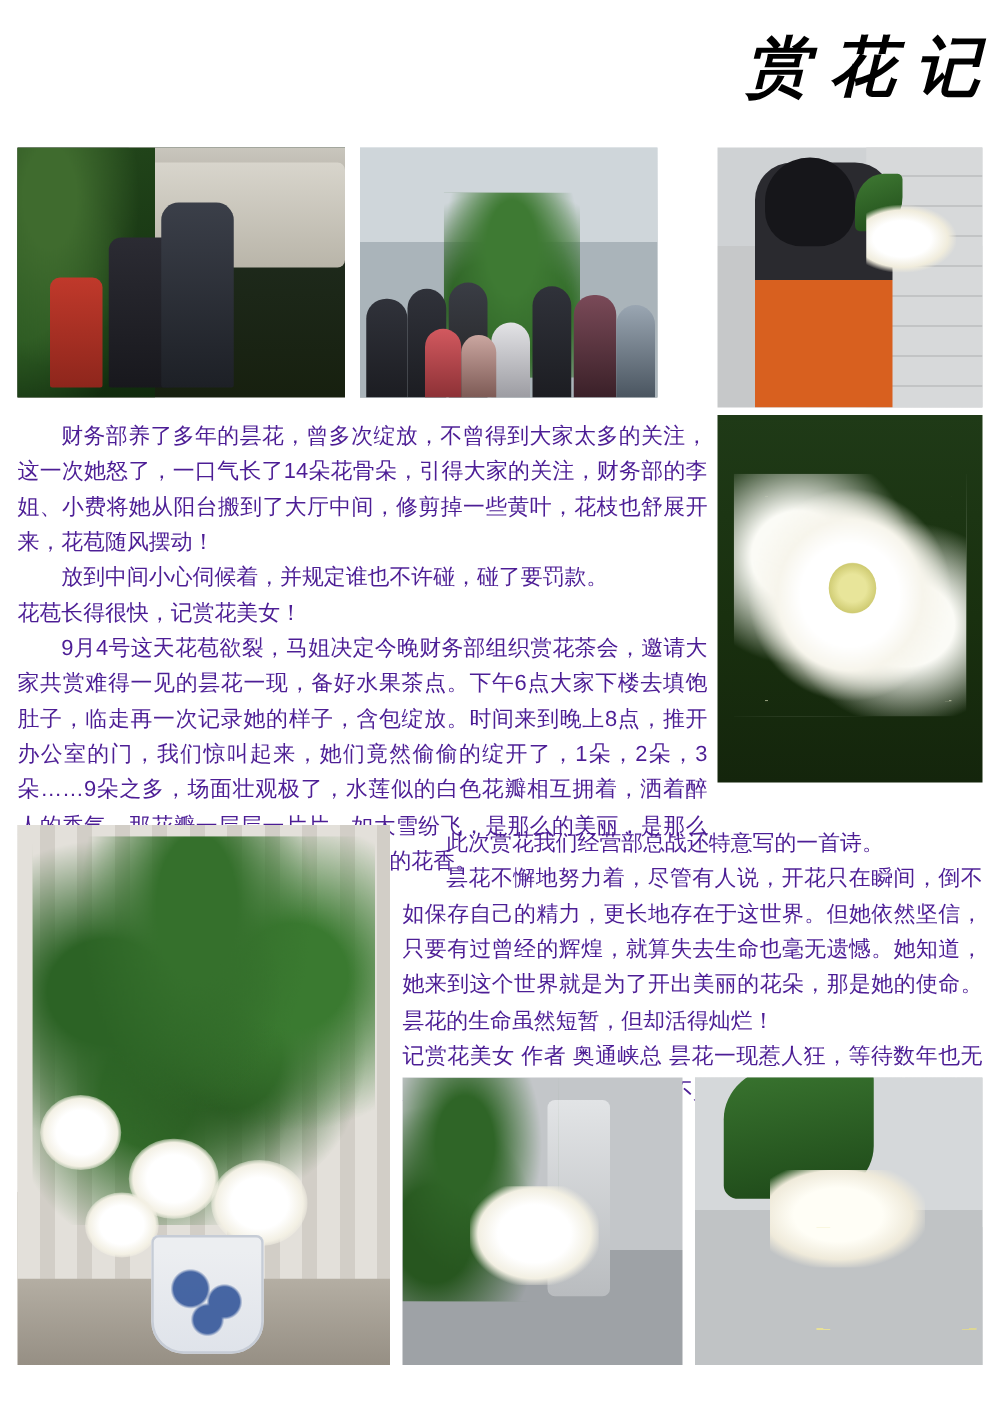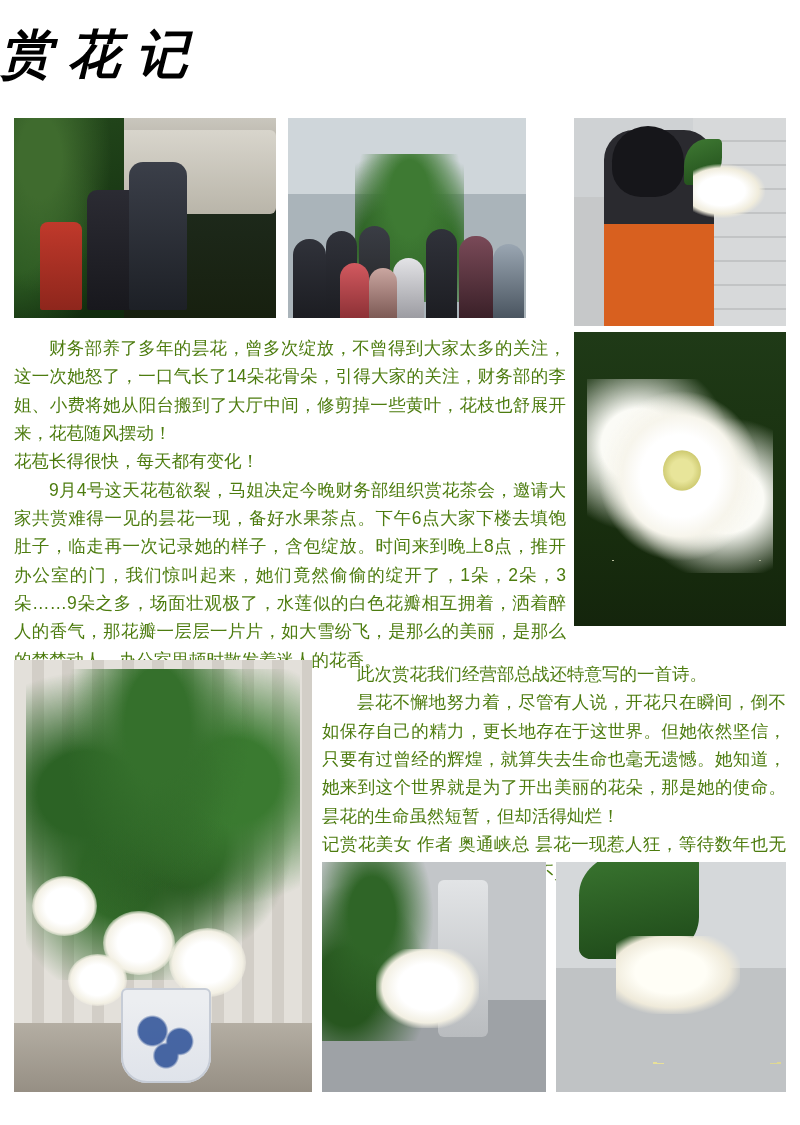--- a/index.html
+++ b/index.html
@@ -17,21 +17,21 @@
   }
   .page {
     width: 800px;
     height: 1125px;
     position: relative;
     background: #fff;
   }
 
   
   .title {
-    text-align: left;
+    text-align: right;
     font-family: "Liberation Serif", serif;
     font-size: 52px;
     font-weight: bold;
     letter-spacing: 16px;
     padding-top: 26px;
     color: #000;
     line-height: 1.1;
     
     font-style: italic;
   }
@@ -255,21 +255,21 @@
       linear-gradient(8deg, rgba(234,226,150,0.95) 0 2px, rgba(0,0,0,0) 2px 12px),
       linear-gradient(-8deg, rgba(226,218,140,0.85) 0 2px, rgba(0,0,0,0) 2px 14px);
   }
 
   
   .text-block {
     position: absolute;
     font-family: "Liberation Sans", sans-serif;
     font-size: 17.5px;
     line-height: 1.62;
-    color: #4d7c0f;
+    color: #4c1d95;
     text-align: justify;
   }
   #body-text-1 { left: 14px; top: 334px; width: 552px; }
   #body-text-2 { left: 322px; top: 660px; width: 464px; }
   .para { margin: 0 0 0 0; }
   .indent { text-indent: 2em; }
 </style>
 </head>
 <body>
 
@@ -311,21 +311,22 @@
   </div>
 
   <div class="photo" id="photo-white-bloom-closeup">
     <div class="petals"></div>
     <div class="stamens"></div>
     <div class="core"></div>
   </div>
 
   <div class="text-block" id="body-text-1">
     <p class="para indent">财务部养了多年的昙花，曾多次绽放，不曾得到大家太多的关注，这一次她怒了，一口气长了14朵花骨朵，引得大家的关注，财务部的李姐、小费将她从阳台搬到了大厅中间，修剪掉一些黄叶，花枝也舒展开来，花苞随风摆动！</p>
-    <p class="para">花苞长得很快，每天都有变化！</p>
+    <p class="para indent">放到中间小心伺候着，并规定谁也不许碰，碰了要罚款。</p>
+    <p class="para">花苞长得很快，记赏花美女！</p>
     <p class="para indent">9月4号这天花苞欲裂，马姐决定今晚财务部组织赏花茶会，邀请大家共赏难得一见的昙花一现，备好水果茶点。下午6点大家下楼去填饱肚子，临走再一次记录她的样子，含包绽放。时间来到晚上8点，推开办公室的门，我们惊叫起来，她们竟然偷偷的绽开了，1朵，2朵，3朵……9朵之多，场面壮观极了，水莲似的白色花瓣相互拥着，洒着醉人的香气，那花瓣一层层一片片，如大雪纷飞，是那么的美丽，是那么的楚楚动人，办公室里顿时散发着迷人的花香。</p>
   </div>
 
   <div class="photo" id="photo-potted-plant">
     <div class="curtain"></div>
     <div class="floor"></div>
     <div class="foliage"></div>
     <div class="bloomA"></div>
     <div class="bloomB"></div>
     <div class="bloomC"></div>

